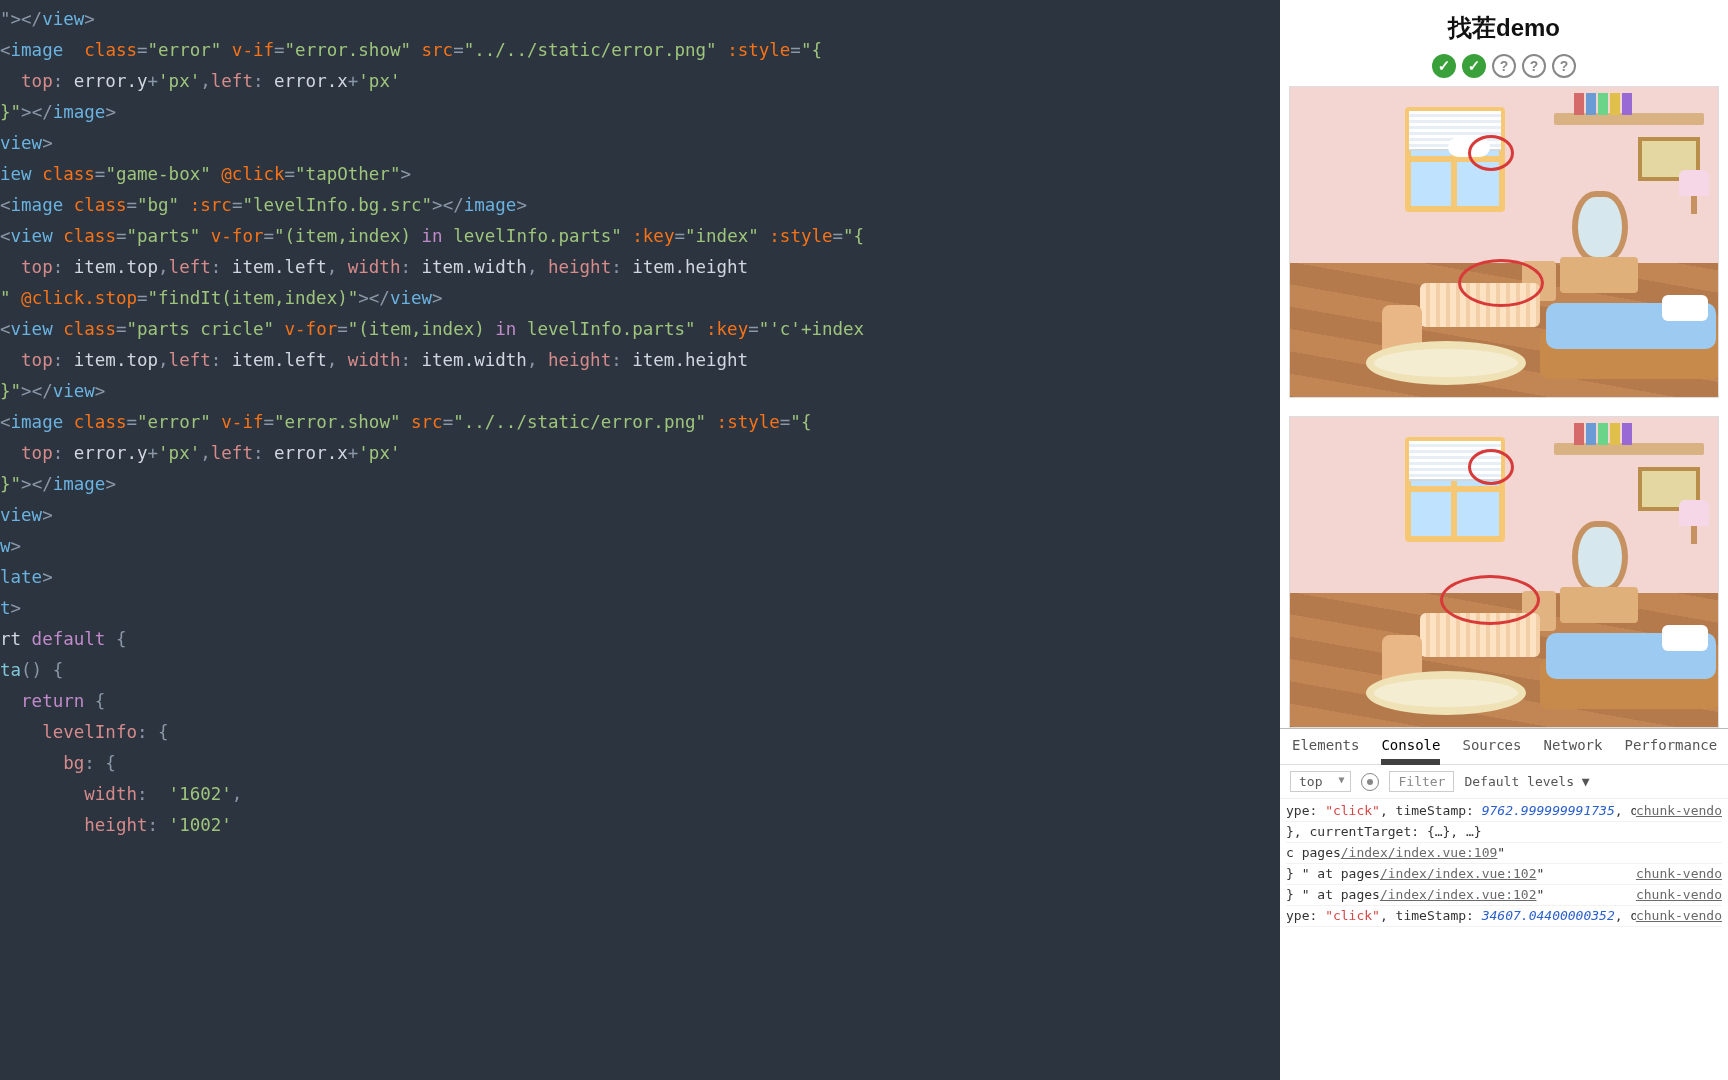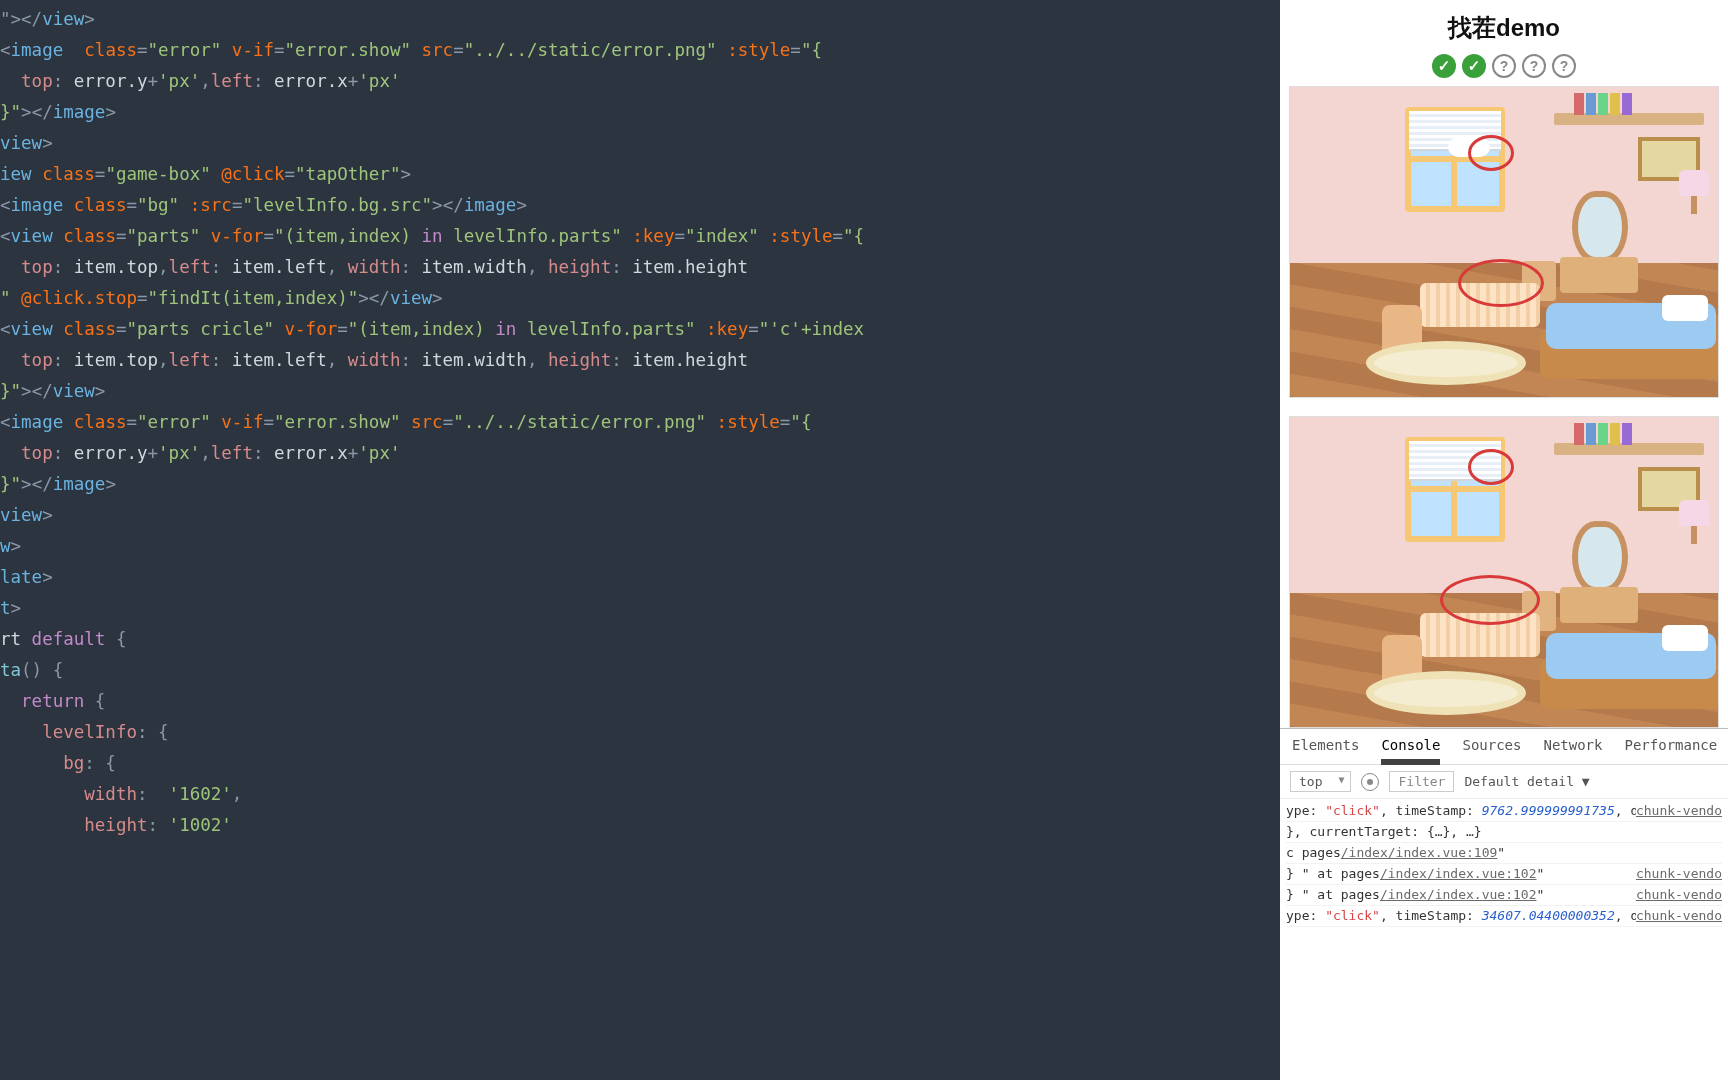--- a/index.html
+++ b/index.html
@@ -193,21 +193,21 @@
         <div class="dt-tab">Elements</div>
         <div class="dt-tab active">Console</div>
         <div class="dt-tab">Sources</div>
         <div class="dt-tab">Network</div>
         <div class="dt-tab">Performance</div>
       </div>
     <div class="dt-toolbar">
       <span class="sel">top</span>
       <span class="eye"></span>
       <span class="filt">Filter</span>
-      <span>Default detail ▼</span>
+      <span>Default levels ▼</span>
     </div>
     <div class="dt-logs" id="dt-logs">
         <div class="dt-line">
           <span class="msg"><span>ype: </span><span class="c-str">"click"</span><span>, timeStamp: </span><span class="c-num">9762.999999991735</span><span>, detail: </span></span>
           <span class="c-src">chunk-vendo</span>
         </div>
         <div class="dt-line">
           <span class="msg"><span>}, currentTarget: {…}, …}</span></span>
           <span class="c-src"></span>
         </div>

